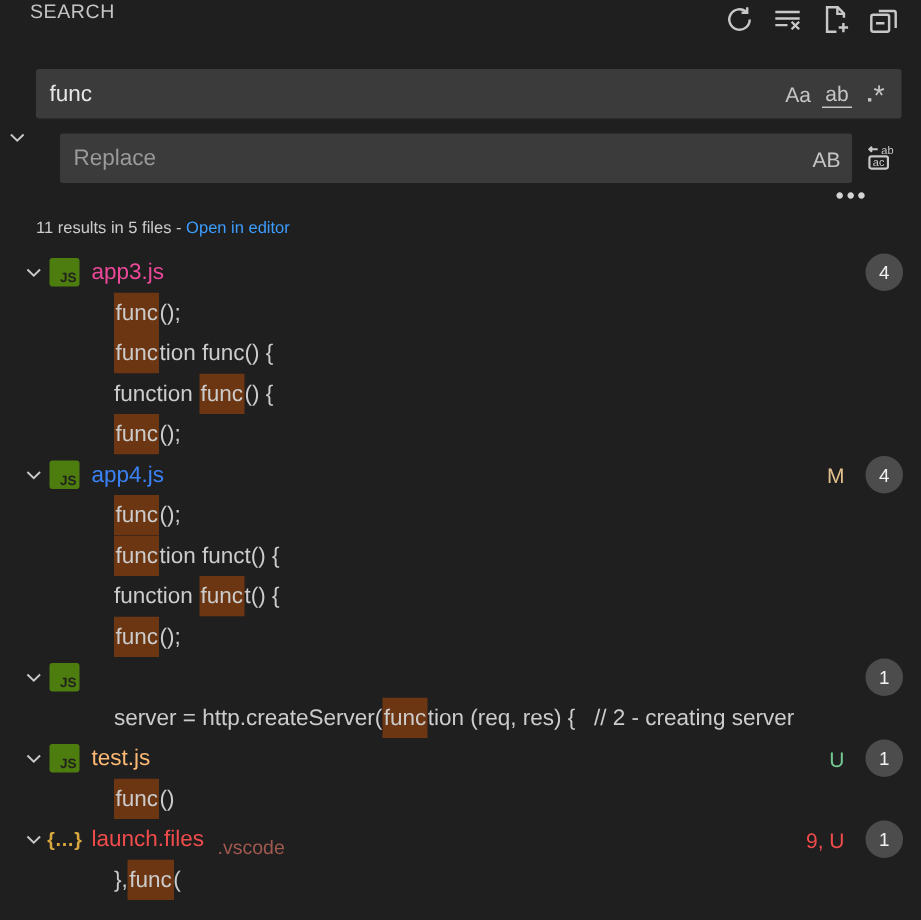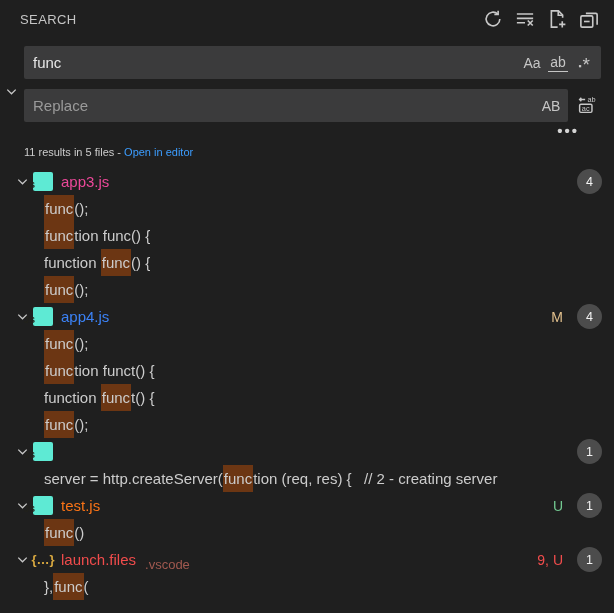--- a/index.html
+++ b/index.html
@@ -6,21 +6,21 @@
   html,body { width:614px; height:613px; overflow:hidden; }
   body {
     background:#1f1f1f;
     color:#cccccc;
     font-family:"Liberation Sans", sans-serif;
     font-size:15px;
     -webkit-font-smoothing:antialiased;
   }
   
   .panel-header {
-    height:38px; display:flex; align-items:center;
+    height:38px; display:flex; align-items:flex-start;
     padding:0 12px 0 20px;
     gap:39px;
   }
   .panel-title { font-size:13px; color:#c5c5c5; letter-spacing:0.4px; }
   .header-actions { margin-left:auto; display:flex; gap:6px; }
   .icon-btn {
     width:26px; height:26px; display:flex; align-items:center; justify-content:center;
     border-radius:5px; cursor:pointer; background:transparent; border:none;
   }
   .icon-btn svg { display:block; }
@@ -42,60 +42,60 @@
   }
   .inputbox input::placeholder { color:#9a9a9a; }
   .opt {
     min-width:26px; height:26px; display:flex; align-items:center; justify-content:center;
     color:#c5c5c5; font-size:14px; border-radius:3px; cursor:pointer; padding:0 2px;
   }
   .opt.whole-word span { border-bottom:1px solid #c5c5c5; padding:0 2px 1px 2px; }
   .opt.regex .sq { font-size:9px; margin-right:1px; transform:translateY(3px); display:inline-block; }
   .opt.regex .ast { font-size:19px; transform:translateY(2px); display:inline-block; }
   .replace-row { display:flex; align-items:center; gap:5px; margin-top:10px; }
-  .replace-row .inputbox { flex:1; }
+  .replace-row .inputbox { flex:1;margin-left:16px; }
   .replace-all-btn {
     width:28px; height:28px; display:flex; align-items:center; justify-content:center;
     background:transparent; border:none; border-radius:5px; cursor:pointer;
   }
   .dots-row { display:flex; justify-content:flex-end; padding:0 22px 0 0; height:18px; }
   .dots-btn {
     color:#d4d4d4; font-weight:bold; font-size:15px; letter-spacing:2px; line-height:12px;
     cursor:pointer; background:none; border:none; font-family:"Liberation Sans",sans-serif;
   }
   
   .message-row { padding:6px 12px 10px 24px; font-size:11px; color:#cccccc; }
   .message-row a { text-decoration:none; cursor:pointer; }
   
   .tree { width:100%; }
   .row { height:27px; display:flex; align-items:center; cursor:pointer; overflow:hidden; }
   .file-row { padding-left:11px; }
   .twistie { width:22px; height:27px; display:flex; align-items:center; justify-content:center; flex:0 0 auto; }
   .file-icon-js {
-    width:20px; height:19px; background:#5eead4; border-radius:2px; flex:0 0 auto;
+    width:20px; height:19px; background:#4d7c0f; border-radius:2px; flex:0 0 auto;
     display:flex; align-items:flex-end; justify-content:flex-end;
-    color:#22221c; font-size:9px; font-weight:bold; padding:0 18px 1px 0;
+    color:#22221c; font-size:9px; font-weight:bold; padding:0 2px 1px 0;
     margin-right:8px; font-family:"Liberation Sans",sans-serif;
   }
   .file-icon-json {
     width:20px; height:19px; flex:0 0 auto; margin-right:8px;
     display:flex; align-items:center; justify-content:center;
     color:#d9a940; font-size:13px; font-weight:bold;
   }
   .fname { font-size:15px; white-space:nowrap; }
   .fdesc { font-size:13px; margin-left:9px; white-space:nowrap; opacity:0.95;margin-top:10px; }
   .spacer { flex:1; }
   .git-label { font-size:14px; margin-right:14px; white-space:nowrap; }
   .badge {
     min-width:25px; height:25px; border-radius:13px; background:#4c4c4c; color:#f2f2f2;
     display:flex; align-items:center; justify-content:center; font-size:12.5px;
     margin-right:12px; flex:0 0 auto; padding:0 4px;
   }
   .match-row { padding-left:44px; }
-  .mtext { white-space:pre; font-size:15px; color:#cccccc; line-height:27px; }
+  .mtext { white-space:pre; font-size:15px; color:#cccccc; line-height:27px;margin-left:32px; }
   .mtext .hl { background:rgba(234,92,0,0.38); padding:5px 1px; }
 </style>
 </head>
 <body>
 
 <div class="panel-header">
   <span class="panel-title">SEARCH</span>
   <div class="header-actions">
     <button class="icon-btn" title="Refresh">
       <span>
@@ -236,21 +236,21 @@
     <div class="row match-row">
       <span class="mtext"><span>server = http.createServer(</span><span class="hl">func</span><span>tion (req, res) {   // 2 - creating server</span></span>
     </div>
     <div class="row file-row">
       <span class="twistie">
         <svg width="15" height="15" viewBox="0 0 16 16">
           <path d="M3.5 6l4.5 4.4L12.5 6" fill="none" stroke="#c8c8c8" stroke-width="1.4"></path>
         </svg>
       </span>
       <span class="file-icon-js">JS</span>
-      <span class="fname" style="color: #f97316;">test.js</span>
+      <span class="fname" style="color: #fdba74;">test.js</span>
       <span class="spacer"></span>
       <span class="git-label" style="color: rgb(115, 201, 145);">U</span>
       <span class="badge">1</span>
     </div>
     <div class="row match-row">
       <span class="mtext"><span class="hl">func</span><span>()</span></span>
     </div>
     <div class="row file-row">
       <span class="twistie">
         <svg width="15" height="15" viewBox="0 0 16 16">

